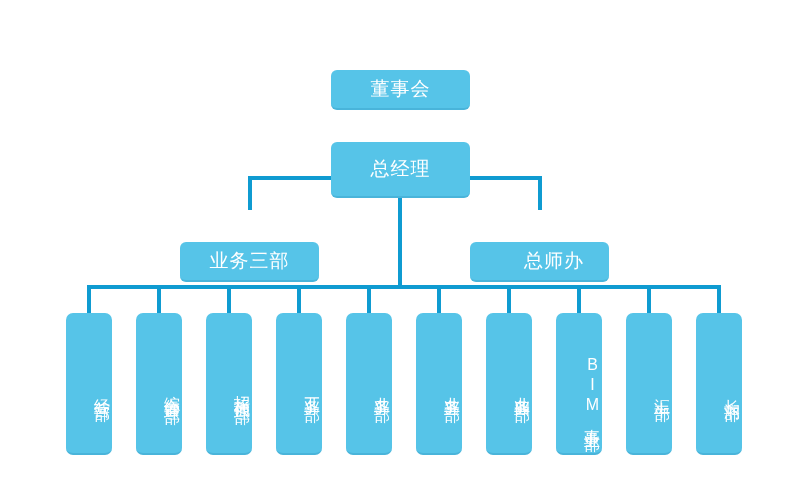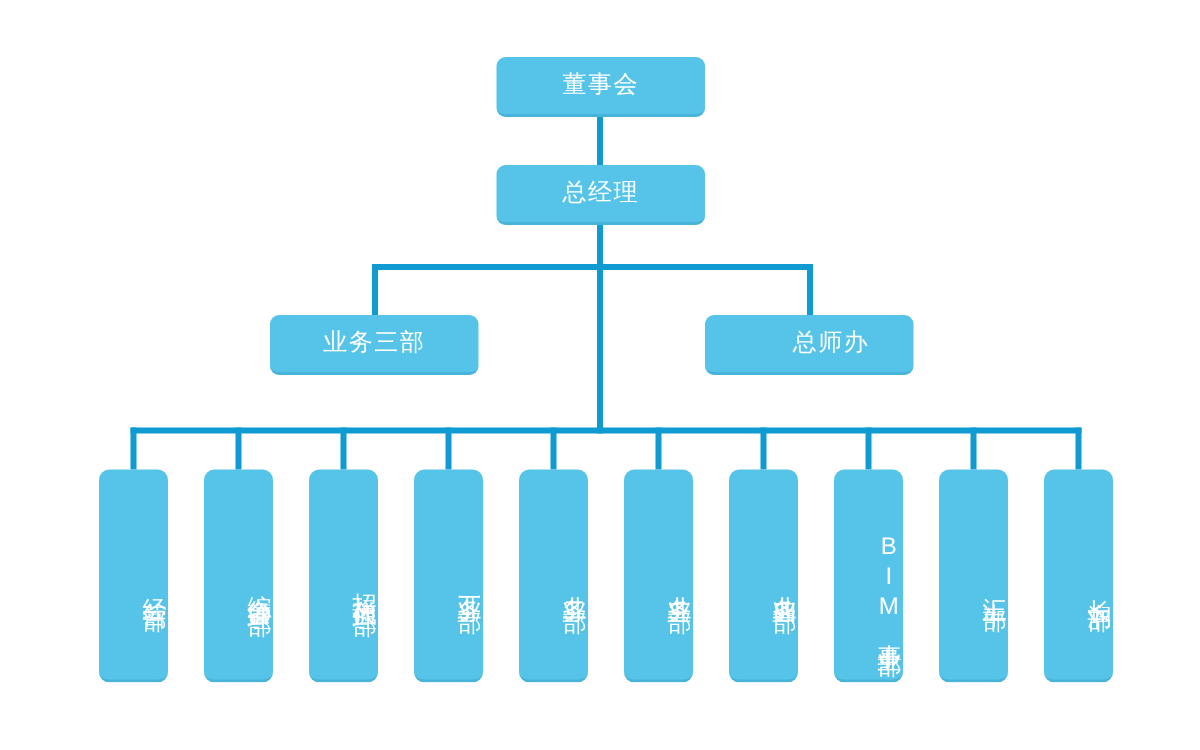--- a/index.html
+++ b/index.html
@@ -32,21 +32,22 @@
     border-bottom: 2px solid #49b4da;
     color: #ffffff;
     display: flex;
     align-items: center;
     justify-content: center;
     text-align: center;
     line-height: 1.25;
     letter-spacing: 1px;
   }
   .node.horiz {
-    font-size: 16px;
+    font-size: 19px;
+    margin-top: 32px;
   }
   .node.vert {
     writing-mode: vertical-rl;
     text-orientation: upright;
     font-size: 16px;
     letter-spacing: 3px;
     padding-top: 14px;
     align-items: flex-start;
     justify-content: center;
     border-radius: 7px;
@@ -80,21 +81,21 @@
   <div class="conn" style="left:297px; top:285px; width:4px; height:28px;"></div>
   <div class="conn" style="left:367px; top:285px; width:4px; height:28px;"></div>
   <div class="conn" style="left:437px; top:285px; width:4px; height:28px;"></div>
   <div class="conn" style="left:507px; top:285px; width:4px; height:28px;"></div>
   <div class="conn" style="left:577px; top:285px; width:4px; height:28px;"></div>
   <div class="conn" style="left:647px; top:285px; width:4px; height:28px;"></div>
   <div class="conn" style="left:717px; top:285px; width:4px; height:28px;"></div>
 
   <div class="node horiz" style="left:331px; top:38px; width:139px; height:40px;">董事会</div>
 
-  <div class="node horiz" style="left:331px; top:110px; width:139px; height:40px;">总经理</div>
+  <div class="node horiz" style="left:331px; top:110px; width:139px; height:56px;">总经理</div>
 
   <div class="node horiz" style="left:180px; top:210px; width:139px; height:40px;">业务三部</div>
 
   <div class="node horiz" style="left:470px; top:210px; width:139px; height:40px;padding-left:29px;">总师办</div>
 
   <div class="node vert" style="left:66px; top:313px; width:46px; height:142px;">
     <span class="vlabel">经营部</span>
   </div>
   <div class="node vert" style="left:136px; top:313px; width:46px; height:142px;">
     <span class="vlabel">综合管理部</span>

